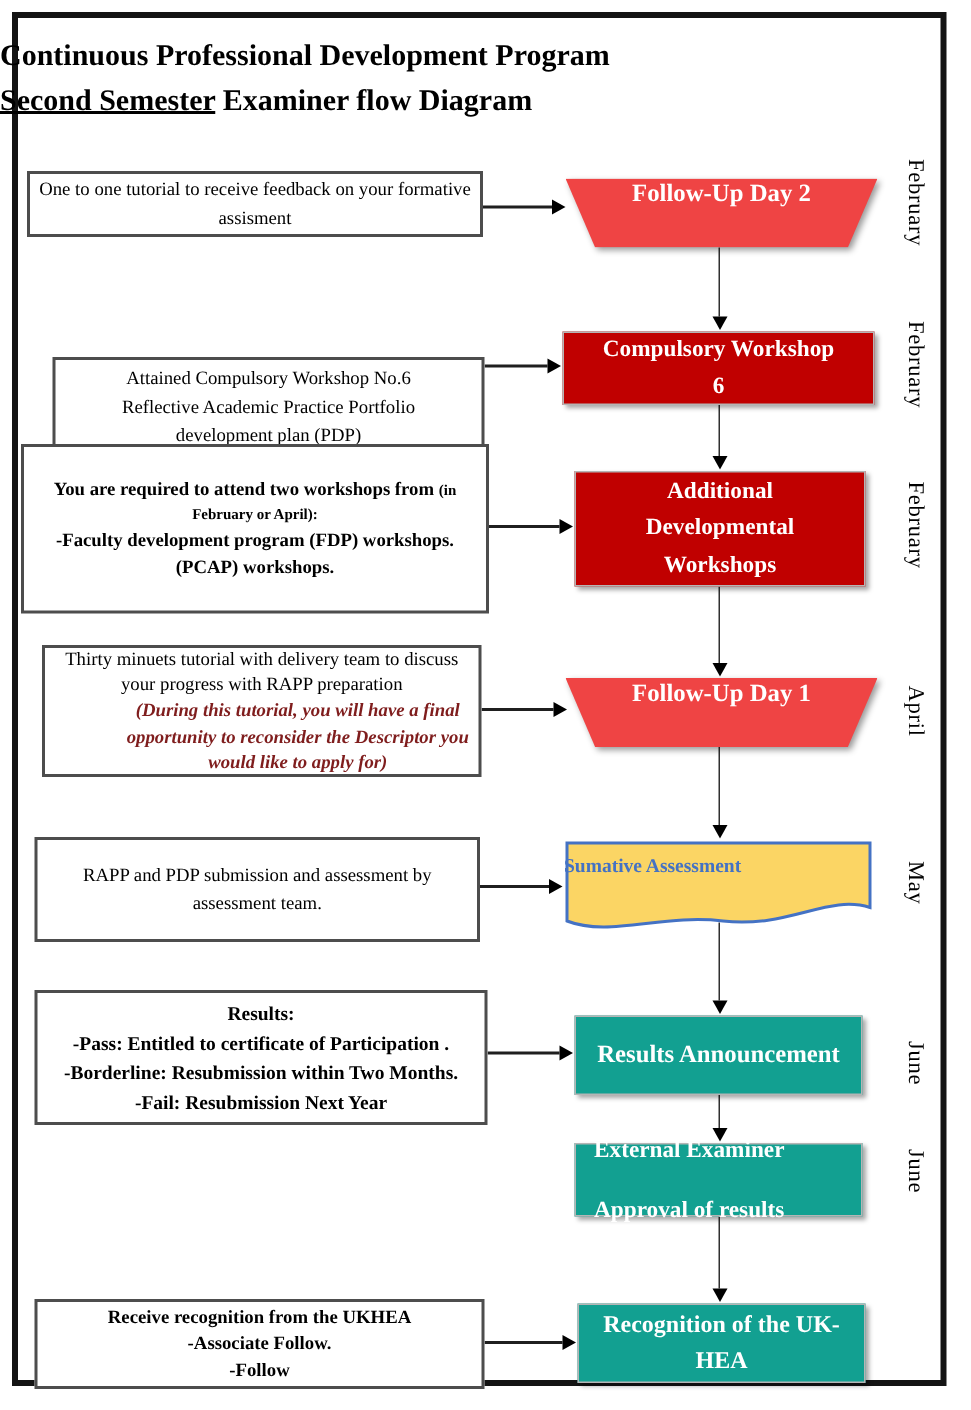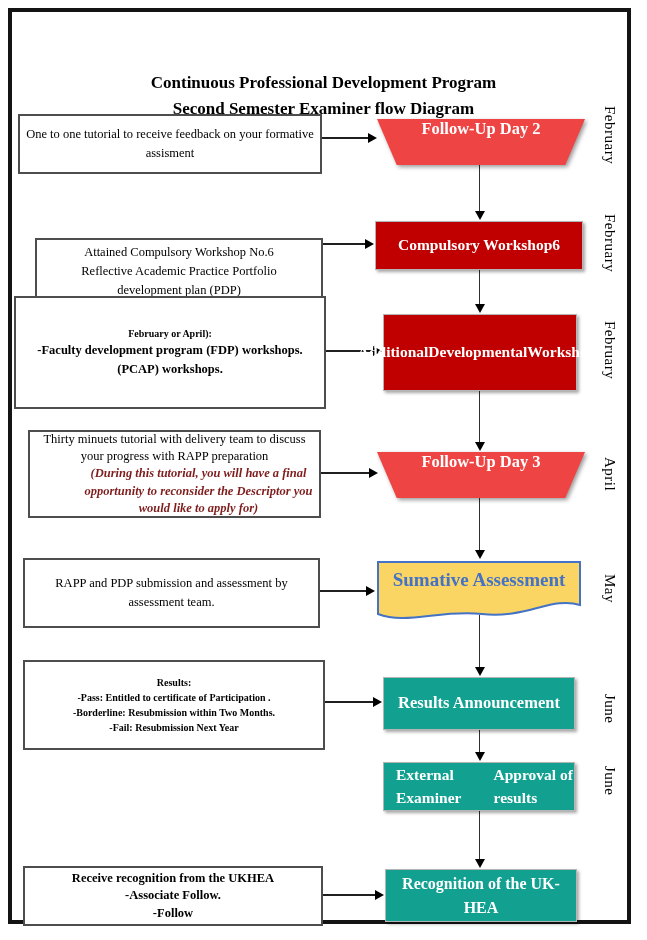--- a/index.html
+++ b/index.html
@@ -5,54 +5,54 @@
   html,body{margin:0;padding:0;}
   body{
     width:647px;height:940px;position:relative;background:#ffffff;
     font-family:"Liberation Serif","DejaVu Serif",serif;color:#000;overflow:hidden;
   }
   .frame{
     position:absolute;left:8px;top:8px;width:623px;height:916px;
     border:4.5px solid #141414;box-sizing:border-box;pointer-events:none;z-index:0;
   }
   .title{
-    position:absolute;left:0;top:22px;width:100%;text-align:center;
-    font-size:17px;font-weight:bold;line-height:1.5;z-index:2;margin-top:48px;
+    position:absolute;left:0;top:22px;width:100%;text-align:left;
+    font-size:20px;font-weight:bold;line-height:1.5;z-index:2;
   }
   .title .u{text-decoration:underline;}
   
   .note{
     position:absolute;background:#fff;border:2px solid #4d4d4d;box-sizing:border-box;
     display:flex;flex-direction:column;justify-content:center;align-items:center;
     text-align:center;font-size:12.5px;line-height:1.5;z-index:2;padding:2px 4px;
   }
   .note .sm{font-size:10px;}
   .note.bold{font-weight:bold;}
   .note .redtxt{color:#7f1d1d;font-weight:bold;font-style:italic;margin-left:48px;}
   
   .trap-wrap{position:absolute;filter:drop-shadow(2px 2px 2px rgba(0,0,0,.4));z-index:2;}
   .trap{
     width:100%;height:100%;background:#ef4444;
     clip-path:polygon(0 0,100% 0,90.5% 100%,9.5% 100%);
     display:flex;align-items:flex-start;justify-content:center;
     color:#fff;font-weight:bold;font-size:16.5px;
   }
   .rect{
-    position:absolute;display:flex;flex-direction:row;align-items:center;justify-content:center;
+    position:absolute;display:flex;flex-direction:column;align-items:center;justify-content:center;
     color:#fff;font-weight:bold;text-align:center;z-index:2;box-sizing:border-box;
     box-shadow:2px 2px 3px rgba(0,0,0,.35);border:1px solid #b5b5b5;
   }
   .rect.red{background:#C00000;font-size:15.5px;line-height:1.55;}
   .rect.teal{background:#12A091;font-size:16px;line-height:1.5;}
   .rect.leftal{align-items:flex-start;text-align:left;padding-left:12px;font-size:15.5px;}
   .doc{position:absolute;z-index:2;}
   .doc svg{position:absolute;left:0;top:0;}
   .doc .doc-label{
-    position:absolute;left:0;top:9px;width:100%;text-align:center;
-    color:#4472C4;font-weight:bold;font-size:19px;
+    position:absolute;left:0;top:9px;width:100%;text-align:left;
+    color:#4472C4;font-weight:bold;font-size:13px;
   }
   
   .harrow{position:absolute;display:flex;align-items:center;z-index:1;}
   .harrow .hline{flex:1;height:2px;background:#1f1f1f;}
   .harrow .hhead{width:0;height:0;border-top:5.5px solid transparent;border-bottom:5.5px solid transparent;border-left:9px solid #000;}
   .connector{position:absolute;left:473.5px;width:12px;display:flex;flex-direction:column;align-items:center;z-index:1;}
   .connector .vline{width:1.5px;flex:1;background:#2f2f2f;}
   .connector .vhead{width:0;height:0;border-left:5.5px solid transparent;border-right:5.5px solid transparent;border-top:9px solid #000;}
   
   .month{
@@ -63,21 +63,21 @@
 </head>
 <body>
 
 <div class="frame"></div>
 
 <div class="title">
   <div>Continuous Professional Development Program</div>
   <div><span class="u">Second Semester</span><span> Examiner flow Diagram</span></div>
 </div>
 
-<div class="note" style="left:18px;top:114px;width:304px;height:60px;">
+<div class="note" style="left:18px;top:114px;width:304px;height:44px;">
   <div>One to one tutorial to receive feedback on your formative assisment</div>
 </div>
 <div class="harrow" style="left:322px;top:133px;width:55px;">
     <div class="hline"></div>
     <div class="hhead"></div>
   </div>
 <div class="trap-wrap" style="left:377px;top:119px;width:208px;height:46px;">
   <div class="trap">
       <span>Follow-Up Day 2</span>
     </div>
@@ -101,20 +101,21 @@
   <div>Compulsory Workshop</div>
   <div>6</div>
 </div>
 <div class="month" style="top:214px;">February</div>
 <div class="connector" style="top:270px;height:43px;">
     <div class="vline"></div>
     <div class="vhead"></div>
   </div>
 
 <div class="note bold" style="left:14px;top:296px;width:312px;height:113px;">
+  <div><span>You are required to attend two workshops from </span><span class="sm">(in</span></div>
   <div class="sm">February or April):</div>
   <div>-Faculty development program (FDP) workshops.</div>
   <div>(PCAP) workshops.</div>
 </div>
 <div class="harrow" style="left:326px;top:346px;width:56px;">
     <div class="hline"></div>
     <div class="hhead"></div>
   </div>
 <div class="rect red" style="left:383px;top:314px;width:194px;height:77px;">
   <div>Additional</div>
@@ -130,21 +131,21 @@
 <div class="note" style="left:28px;top:430px;width:293px;height:88px;line-height:1.38;">
   <div>Thirty minuets tutorial with delivery team to discuss your progress with RAPP preparation</div>
   <div class="redtxt">(During this tutorial, you will have a final opportunity to reconsider the Descriptor you would like to apply for)</div>
 </div>
 <div class="harrow" style="left:321px;top:468px;width:57px;">
     <div class="hline"></div>
     <div class="hhead"></div>
   </div>
 <div class="trap-wrap" style="left:377px;top:452px;width:208px;height:46px;">
   <div class="trap">
-      <span>Follow-Up Day 3</span>
+      <span>Follow-Up Day 1</span>
     </div>
 </div>
 <div class="month" style="top:457px;">April</div>
 <div class="connector" style="top:498px;height:61px;">
     <div class="vline"></div>
     <div class="vhead"></div>
   </div>
 
 <div class="note" style="left:23px;top:558px;width:297px;height:70px;">
   <div>RAPP and PDP submission and assessment by assessment team.</div>
@@ -158,21 +159,21 @@
     <path d="M2 2 H204 V45 C176 36 150 59 106 54 C66 49 30 65 2 54 Z" fill="#FBD564" stroke="#4472C4" stroke-width="2"></path>
   </svg>
   <div class="doc-label">Sumative Assessment</div>
 </div>
 <div class="month" style="top:574px;">May</div>
 <div class="connector" style="top:615px;height:61px;">
     <div class="vline"></div>
     <div class="vhead"></div>
   </div>
 
-<div class="note bold" style="left:23px;top:660px;width:302px;height:90px;font-size:10px;">
+<div class="note bold" style="left:23px;top:660px;width:302px;height:90px;font-size:13px;">
   <div>Results:</div>
   <div>-Pass: Entitled to certificate of Participation .</div>
   <div>-Borderline: Resubmission within Two Months.</div>
   <div>-Fail: Resubmission Next Year</div>
 </div>
 <div class="harrow" style="left:325px;top:697px;width:57px;">
     <div class="hline"></div>
     <div class="hhead"></div>
   </div>
 <div class="rect teal" style="left:383px;top:677px;width:192px;height:53px;font-size:16.5px;">

